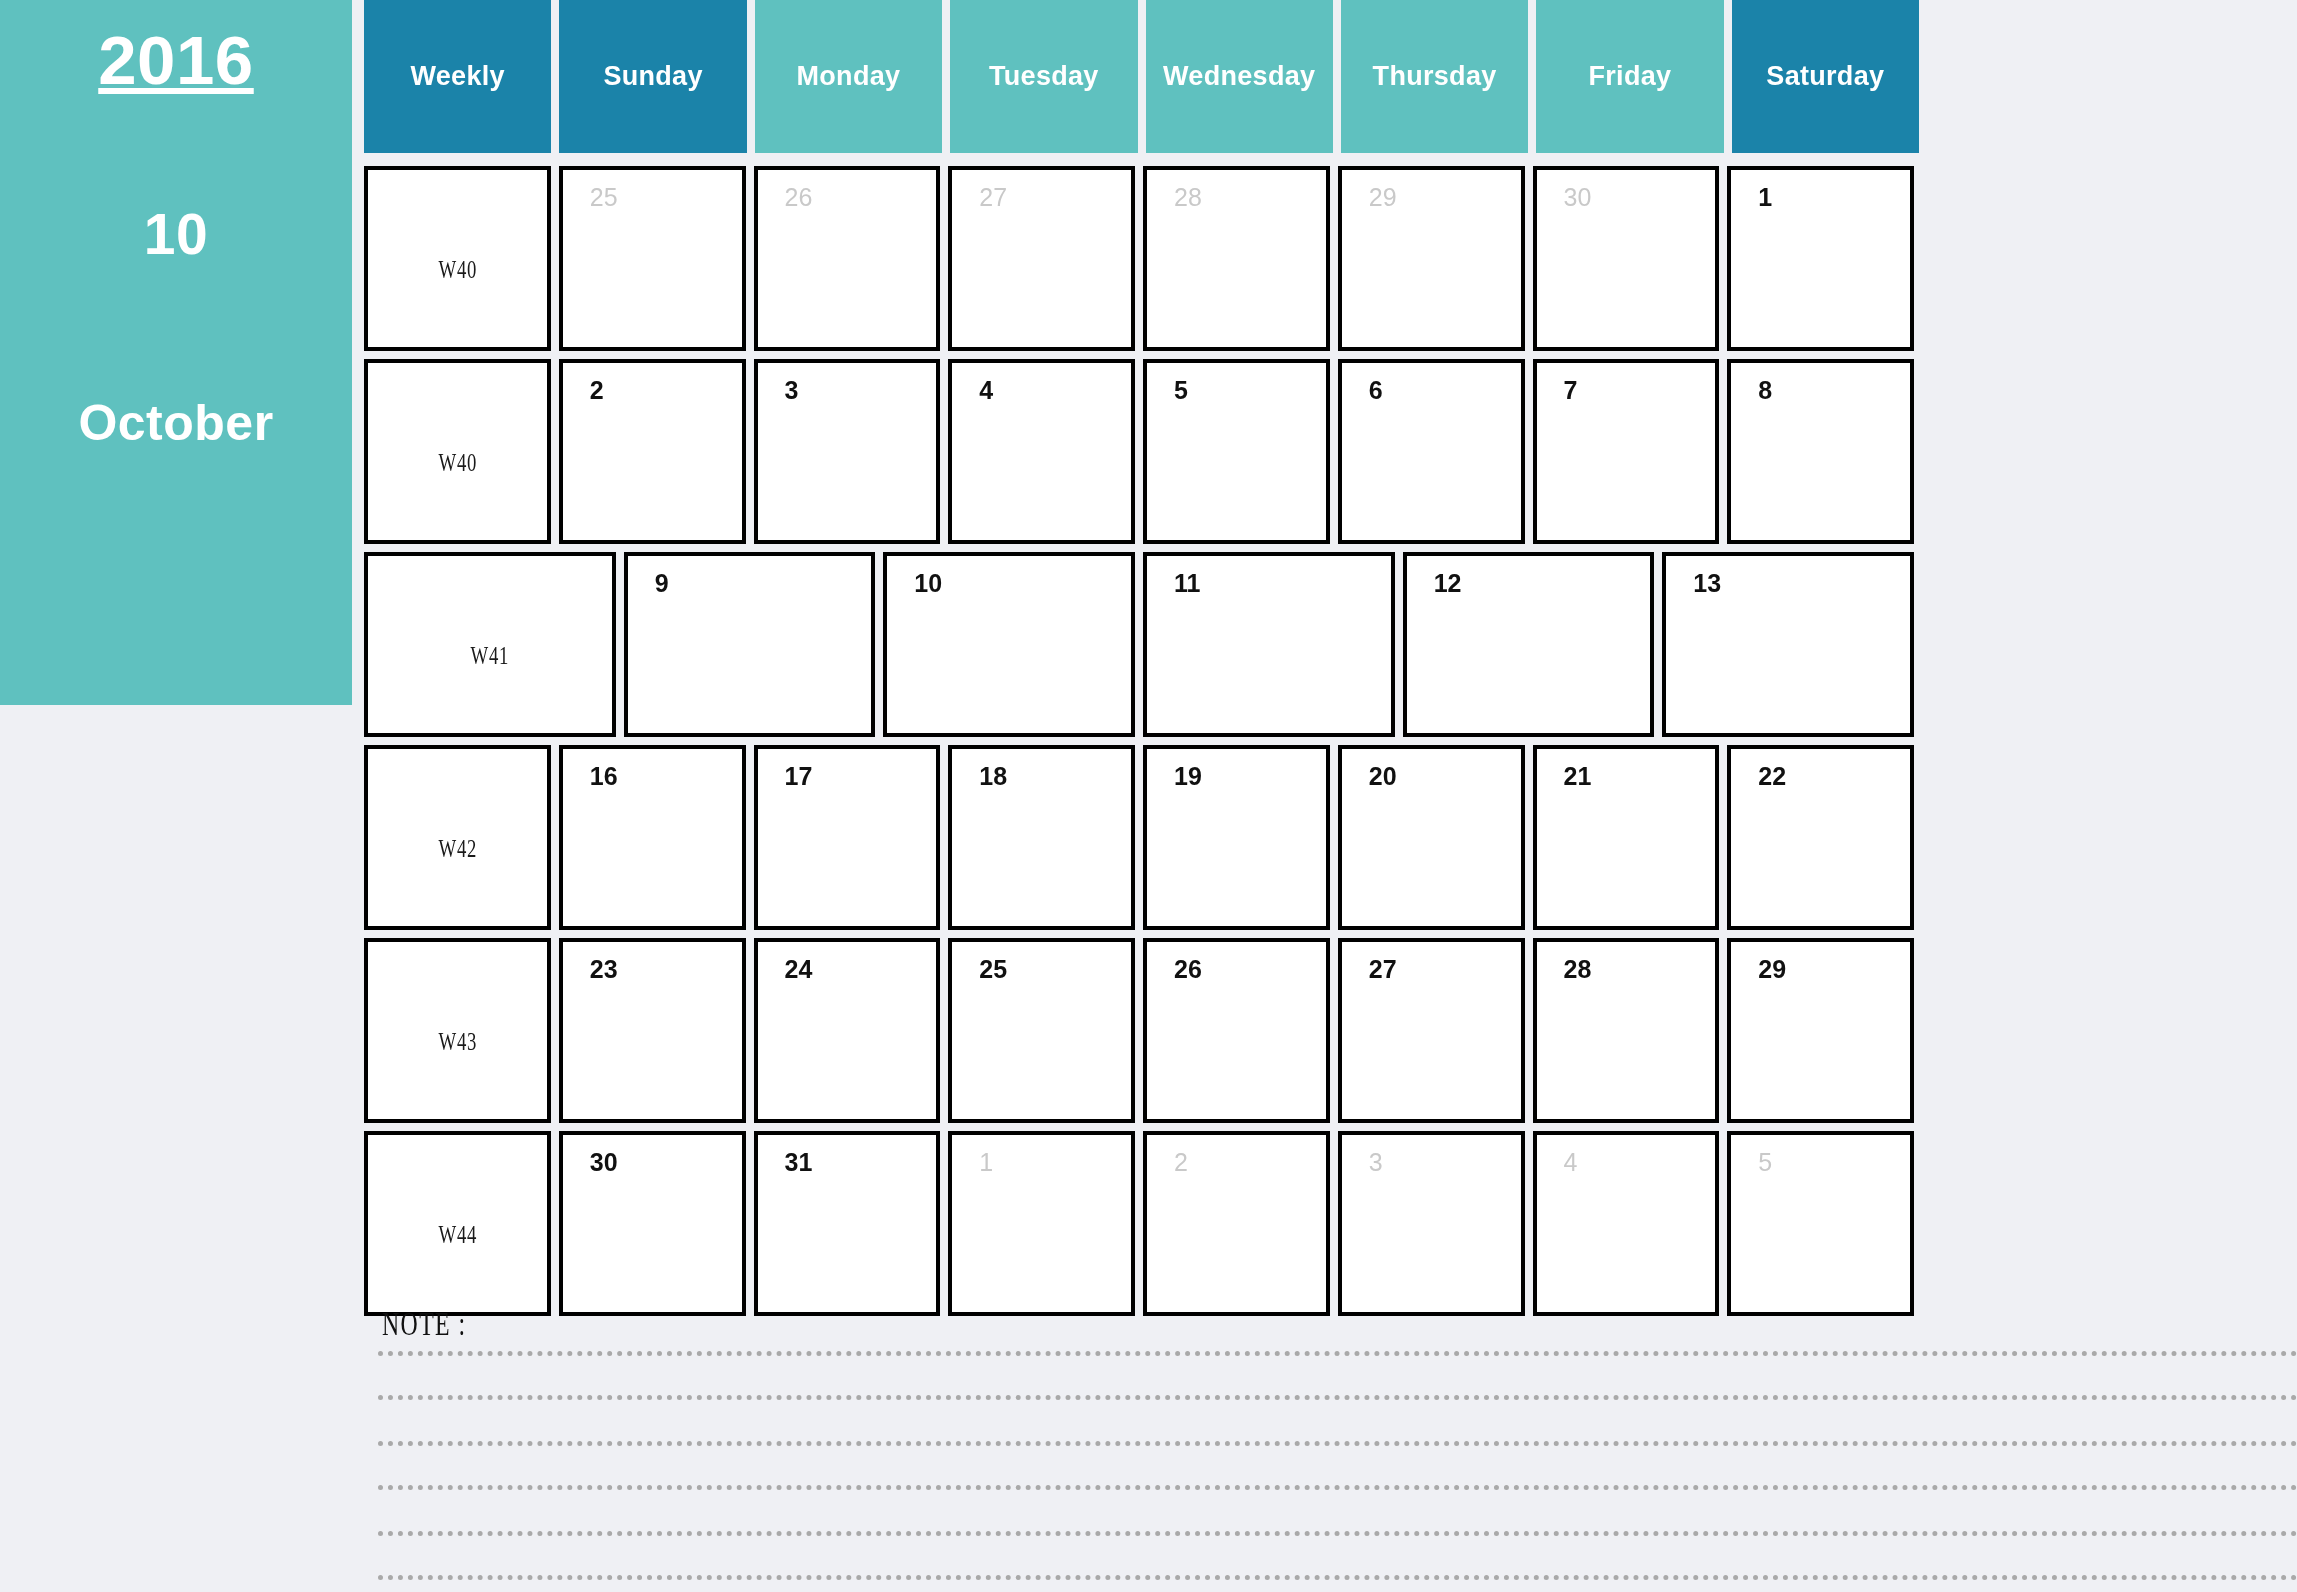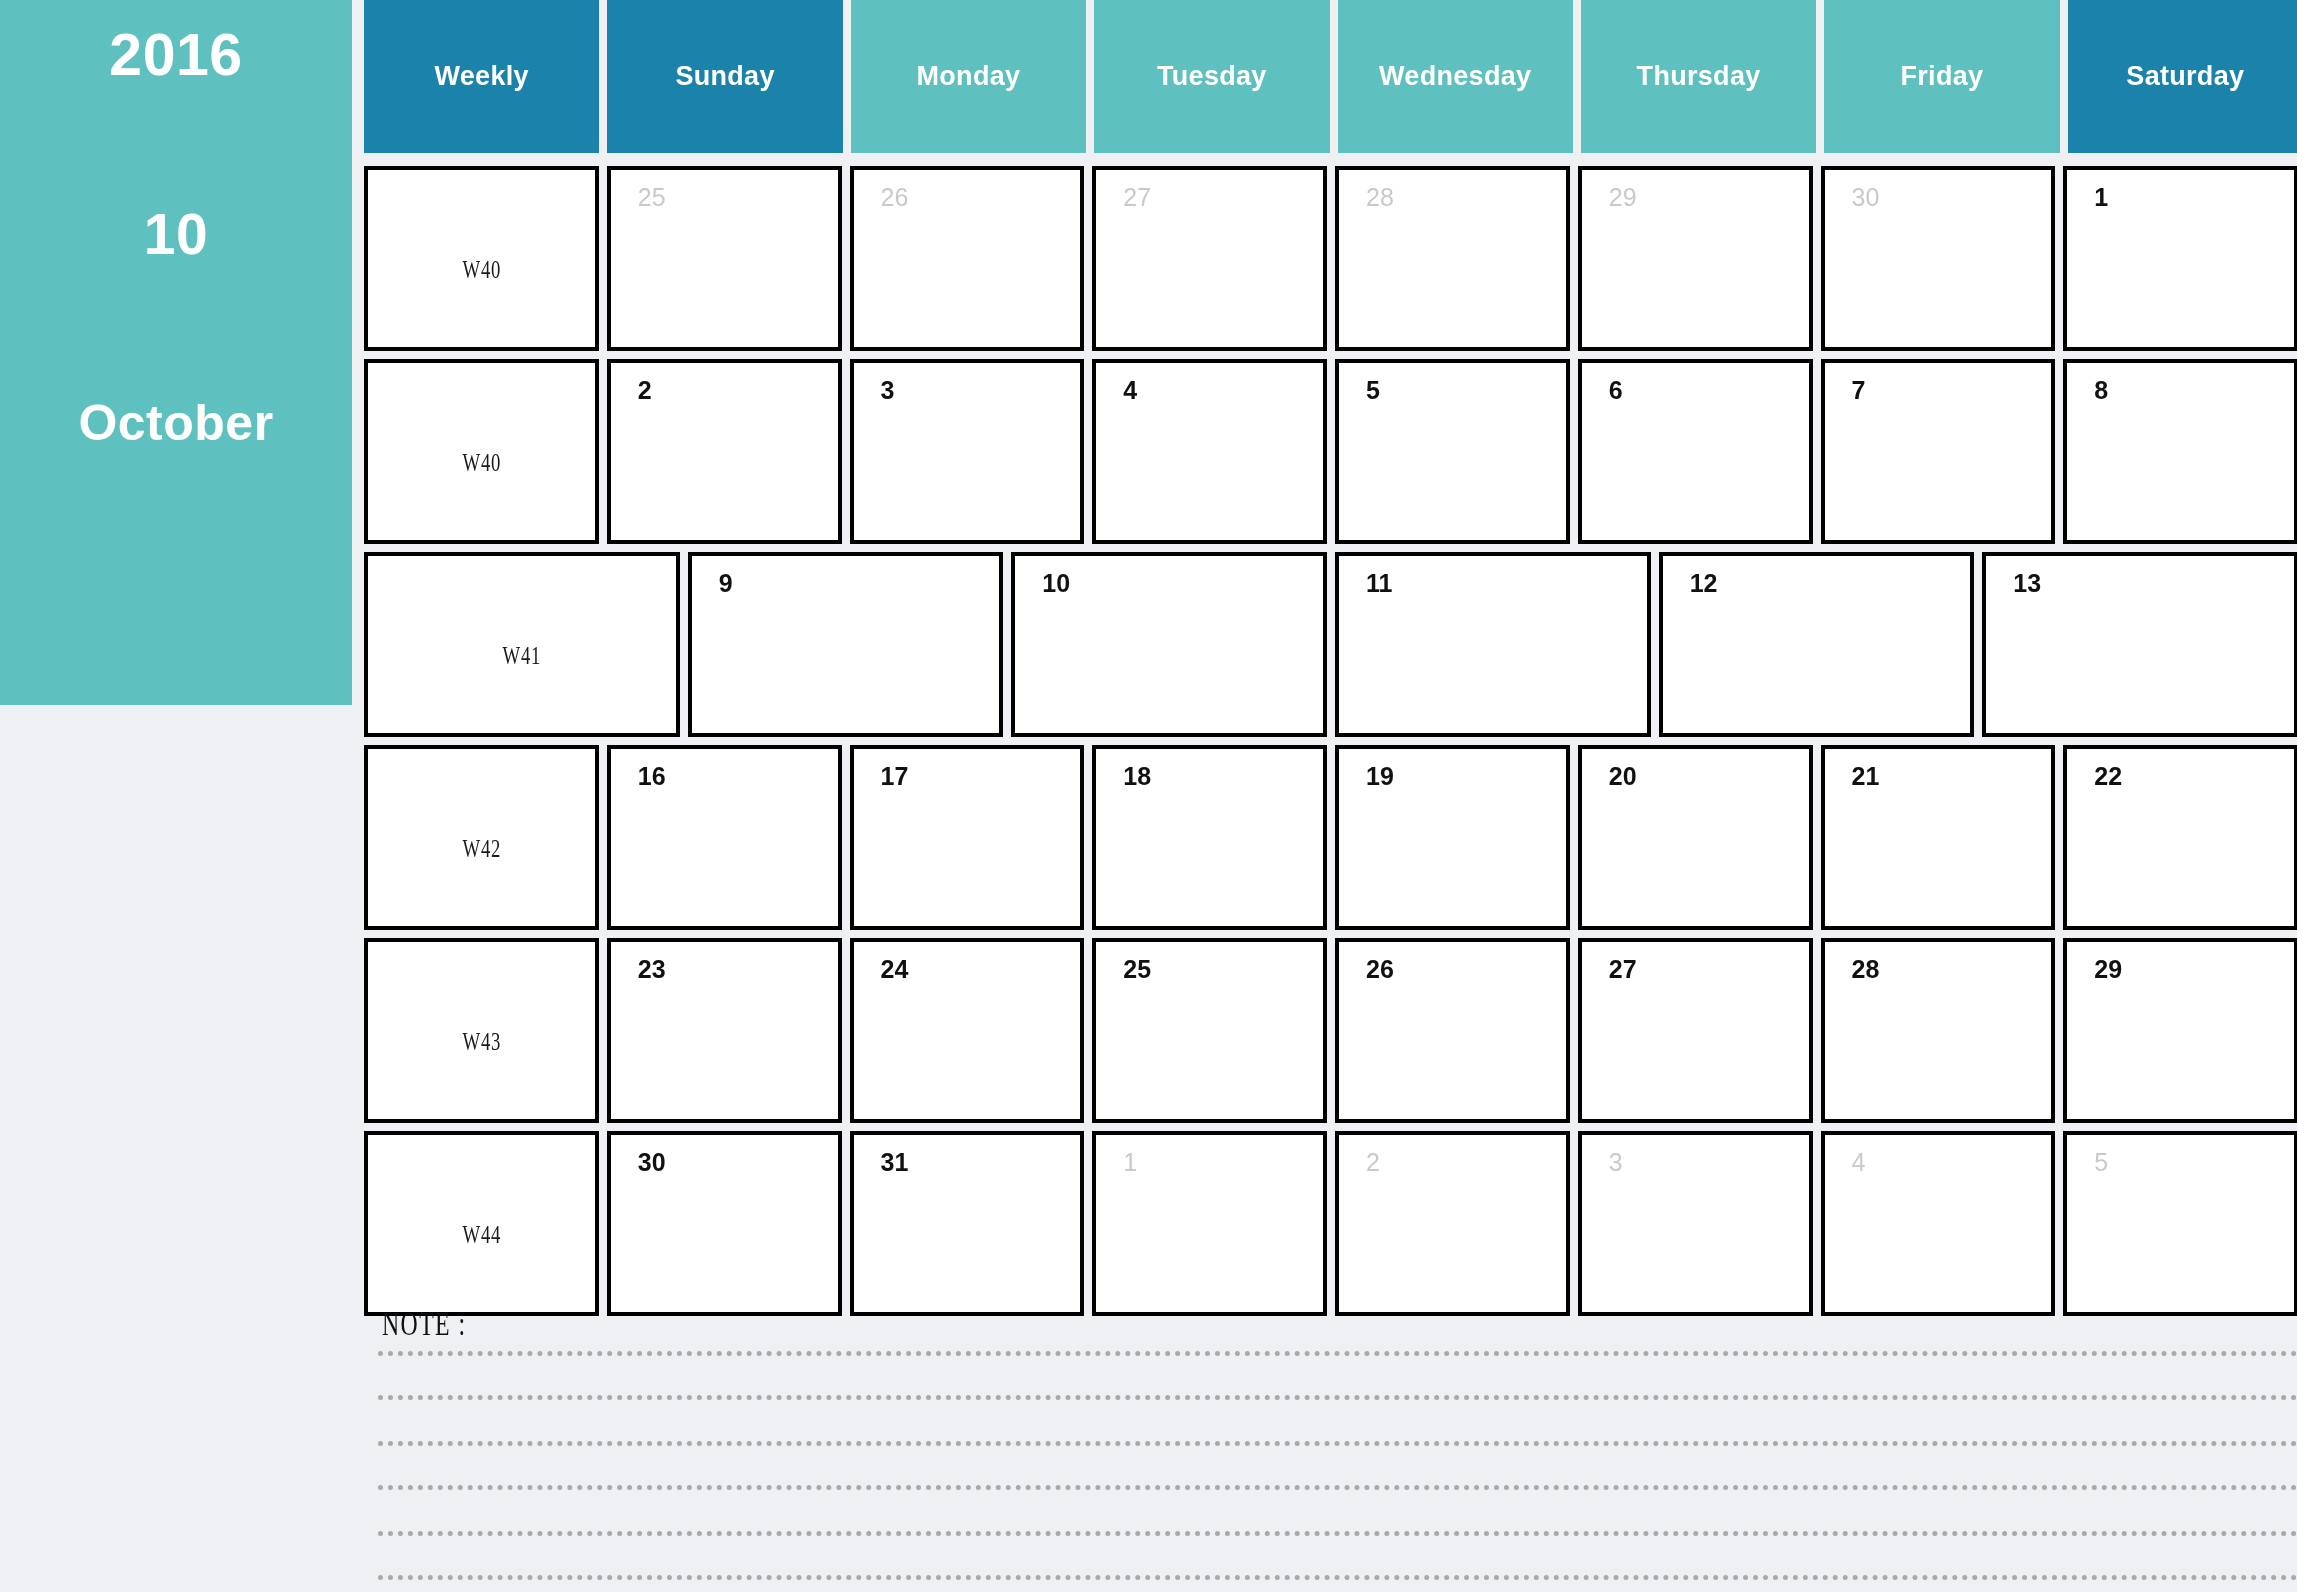--- a/index.html
+++ b/index.html
@@ -29,30 +29,30 @@
   #sidebar .side-line {
     position: absolute;
     left: 0;
     width: 352px;
     text-align: center;
     font-weight: bold;
     letter-spacing: 0.5px;
     line-height: 1;
     white-space: nowrap;
   }
-  #sidebar .side-year  { top: 26px;  font-size: 59px; }
+  #sidebar .side-year  { top: 26px;  font-size: 69px; text-decoration: underline; }
   #sidebar .side-month { top: 206px; font-size: 57px; }
   #sidebar .side-name  { top: 398px; font-size: 50px; }
 
   
   #calendar {
     position: absolute;
     left: 364px;
     top: 0;
-    width: 1934px;
+    width: 1550px;
     height: 1593px;
     text-align: center;
   }
 
   
   #weekday-header {
     display: flex;
     height: 153px;
     gap: 8px;
     margin-bottom: 13px;

